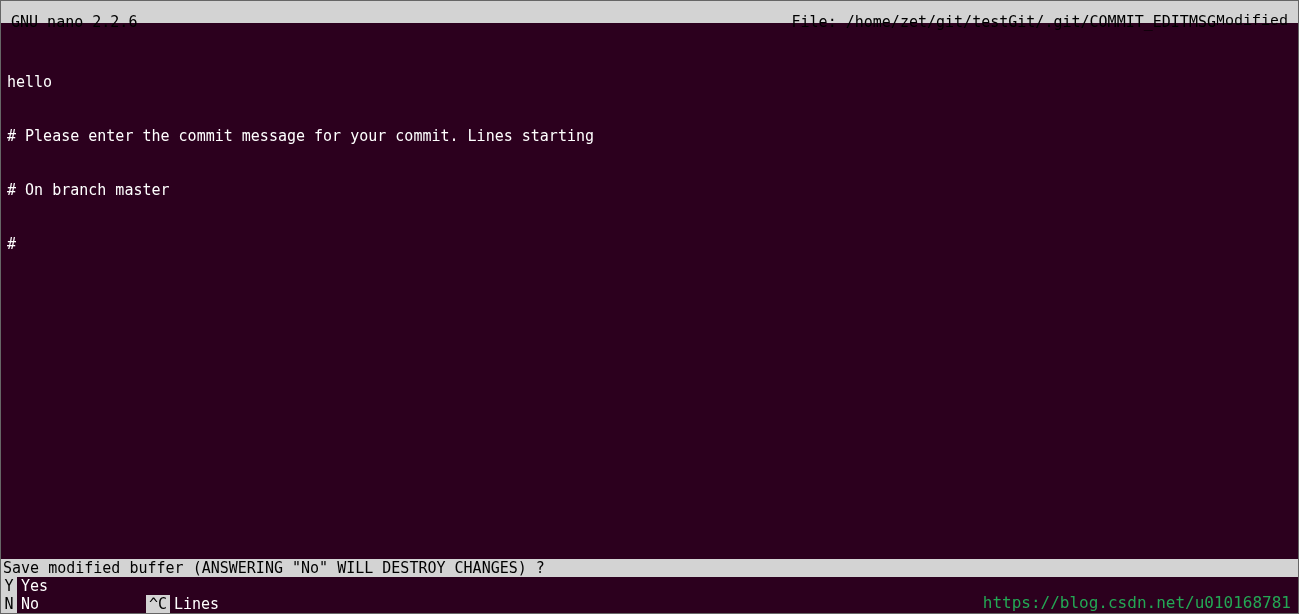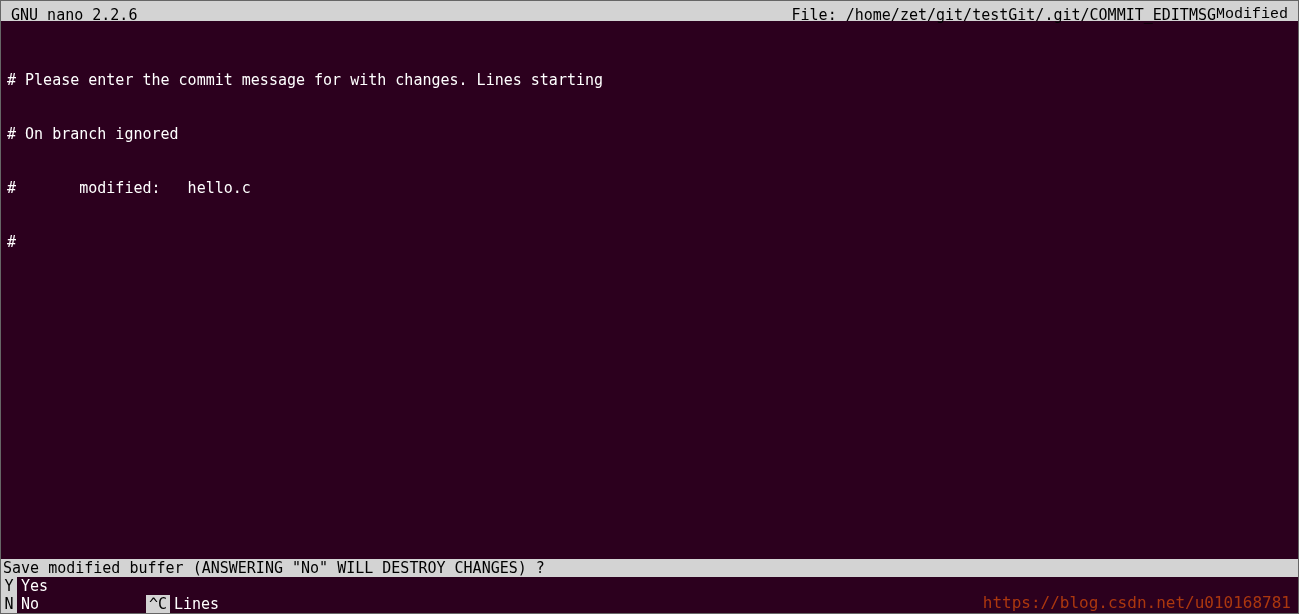--- a/index.html
+++ b/index.html
@@ -21,21 +21,21 @@
       width: 100%;
       height: 100%;
       display: flex;
       flex-direction: column;
       border: 1px solid #666;
     }
     .title-bar {
       background: #d3d3d3;
       color: #000000;
       display: flex;
-      padding: 4px 4px;
+      padding: 11px 4px;
       height: 20px;
       line-height: 20px;
       font-weight: normal;
     }
     .title-left {
       flex: 0 0 auto;
       padding-left: 6px;
     }
     .title-center {
       flex: 1 1 auto;
@@ -88,41 +88,41 @@
       text-align: center;
       display: inline-block;
     }
     .key-badge-narrow {
       min-width: 16px;
     }
     .watermark {
       position: absolute;
       right: 8px;
       bottom: 2px;
-      color: #c2410c;
+      color: #22c55e;
       font-size: 16px;
       font-family: "DejaVu Sans Mono", monospace;
       opacity: 0.85;
     }
   </style>
 </head>
 <body>
 
 <div class="terminal">
 
   <div class="title-bar">
     <span class="title-left">GNU nano 2.2.6</span>
     <span class="title-center">File: /home/zet/git/testGit/.git/COMMIT_EDITMSG</span>
     <span class="title-right">Modified</span>
   </div>
 
   <div class="editor-area">
-    <div class="editor-line"># Please enter the commit message for with changes. Lines starting</div>
-    <div class="editor-line"># On branch ignored</div>
-    <div class="editor-line">#       modified:   hello.c</div>
+    <div class="editor-line">hello</div>
+    <div class="editor-line"># Please enter the commit message for your commit. Lines starting</div>
+    <div class="editor-line"># On branch master</div>
     <div class="editor-line">#</div>
   </div>
 
   <div class="prompt-bar">Save modified buffer (ANSWERING "No" WILL DESTROY CHANGES) ?</div>
 
   <div class="shortcuts">
     <div class="shortcut-row">
       <div class="shortcut-item">
         <span class="key-badge key-badge-narrow"> Y</span>
         <span>Yes</span>

